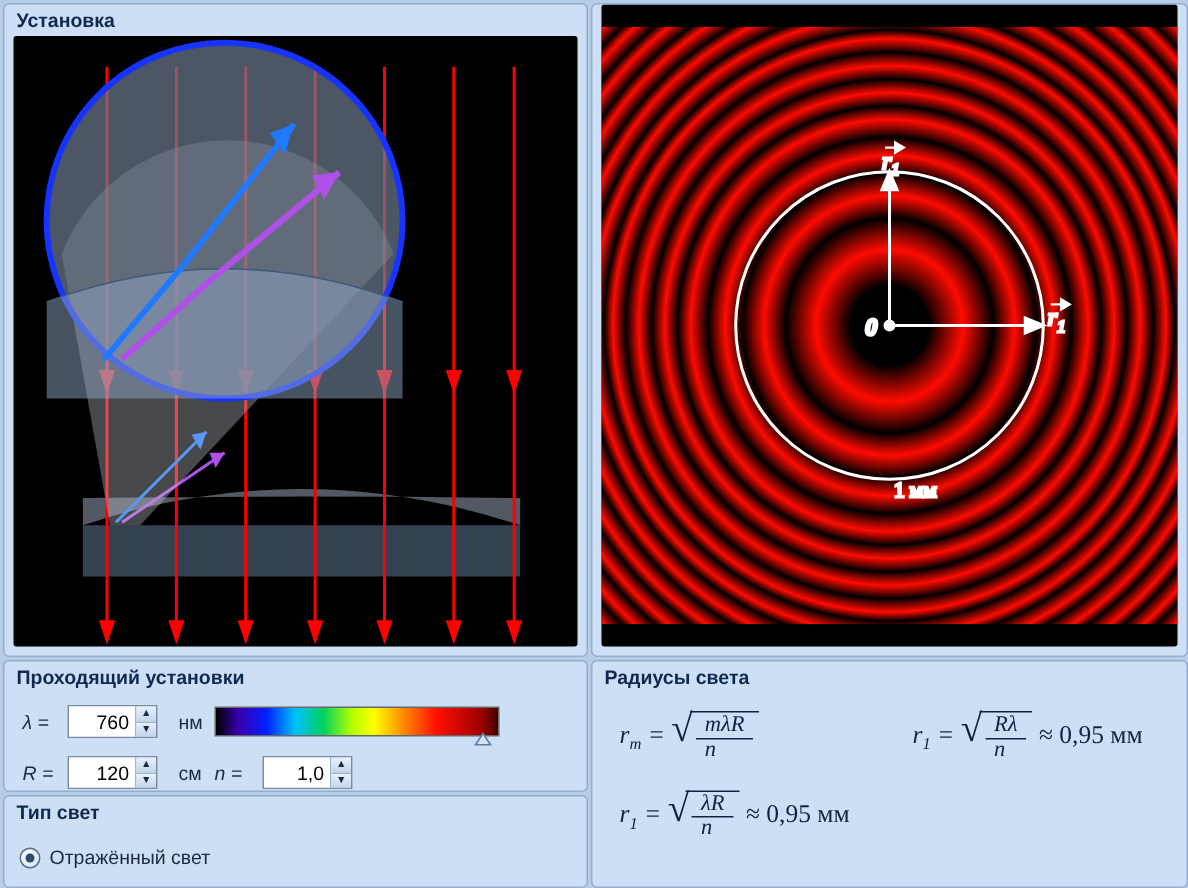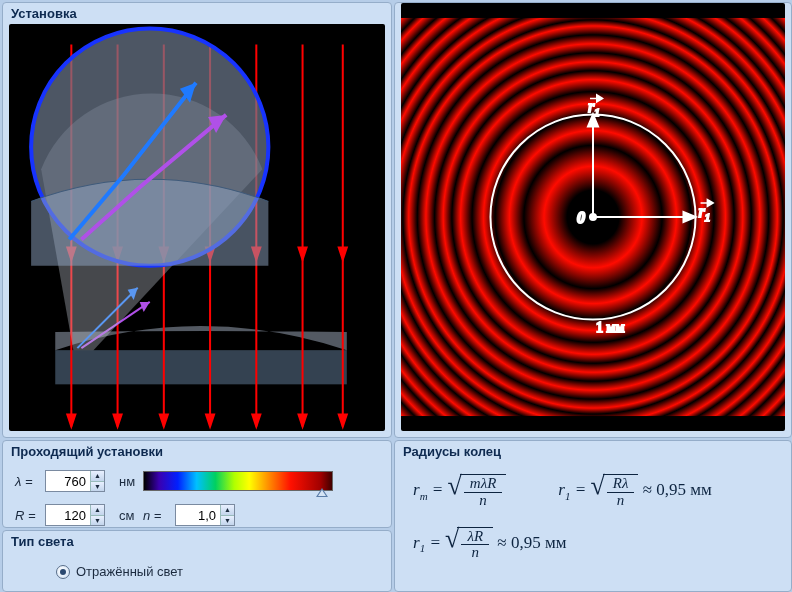--- a/index.html
+++ b/index.html
@@ -65,30 +65,30 @@
   .spin .arrows span:first-child{border-bottom:1px solid #9bb;}
 
   .spectrum-wrap { grid-column: 4 / 7; grid-row:1; position:relative; justify-self:start; width:190px;}
   .spectrum { height:20px; border:1px solid #666; background: linear-gradient(to right,
      #000 0%, #3a00b0 8%, #0020ff 18%, #00c0ff 28%, #00d060 38%, #b0ff00 48%, #ffff00 56%, #ff9000 66%, #ff1000 78%, #a00000 94%, #400000 100%);
   }
   .spectrum-thumb { position:absolute; bottom:-6px; width:0; height:0; border-left:6px solid transparent; border-right:6px solid transparent; border-bottom:9px solid #5b7da8; }
   .spectrum-thumb::after{content:"";position:absolute;left:-4px;top:2px;width:0;height:0;border-left:4px solid transparent;border-right:4px solid transparent;border-bottom:6px solid #d5e4f5;}
 
   
-  .light .body { padding: 6px 10px; display:flex; gap:60px; align-items:center;margin-left:43px; }
+  .light .body { padding: 6px 10px; display:flex; gap:60px; align-items:center; }
   .radio { display:flex; align-items:center; gap:6px; font-size:13px; }
   .radio .dot { width:14px; height:14px; border-radius:50%; border:1px solid #5a6f8a; background:radial-gradient(circle at 40% 40%, #fff, #cddff4); display:flex; align-items:center; justify-content:center; }
   .radio .dot.sel::after{content:"";width:6px;height:6px;border-radius:50%;background:#2b4970;}
 
   
   .radii .body { padding: 12px 18px; font-family: "Times New Roman", Georgia, serif; font-style: italic; font-size: 17px; color:#0d2440;}
-  .row1{display:flex; gap:52px; align-items:center;}
+  .row1{display:flex; gap:102px; align-items:center;}
   .row2{margin-top:18px;}
-  .frac{display:inline-flex; flex-direction:column; align-items:center; vertical-align:middle; font-style:italic; line-height:1.05; padding:0 2px;}
+  .frac{display:inline-flex; flex-direction:column; align-items:flex-start; vertical-align:middle; font-style:italic; line-height:1.05; padding:0 2px;}
   .frac .num{border-bottom:1px solid #0d2440; padding:0 6px; font-size:15px;}
   .frac .den{padding:0 6px; font-size:15px;}
   .sqrt{display:inline-flex; align-items:stretch; vertical-align:middle;}
   .sqrt .rad{font-style:normal; font-size:26px; line-height:0.9; margin-right:-2px;}
   .sqrt .arg{border-top:1.3px solid #0d2440; padding:1px 2px 0;}
   sub{font-size:11px; font-style:italic;}
 </style>
 </head>
 <body>
 
@@ -263,21 +263,21 @@
         <input value="1,0" style="">
         <span class="arrows">
             <span>▲</span>
             <span>▼</span>
           </span>
       </span>
     </div>
   </div>
 
   <div class="panel radii">
-    <div class="title">Радиусы колец</div>
+    <div class="title">Радиусы света</div>
     <div class="body">
       <div class="row1">
         <span>
           <span>r</span><sub>m</sub> =
           <span class="sqrt">
               <span class="rad">√</span>
               <span class="arg"><span class="frac">
                   <span class="num">mλR</span>
                   <span class="den">n</span>
                 </span></span>
@@ -305,21 +305,21 @@
                   <span class="den">n</span>
                 </span></span>
             </span>
           <span style="font-style:normal"> ≈ 0,95 мм</span>
         </span>
       </div>
     </div>
   </div>
 
   <div class="panel light">
-    <div class="title">Тип света</div>
+    <div class="title">Тип свет</div>
     <div class="body">
       <label class="radio">
         <span class="dot sel"></span>
         <span>Отражённый свет</span>
       </label>
     </div>
   </div>
 
 </div>
 

